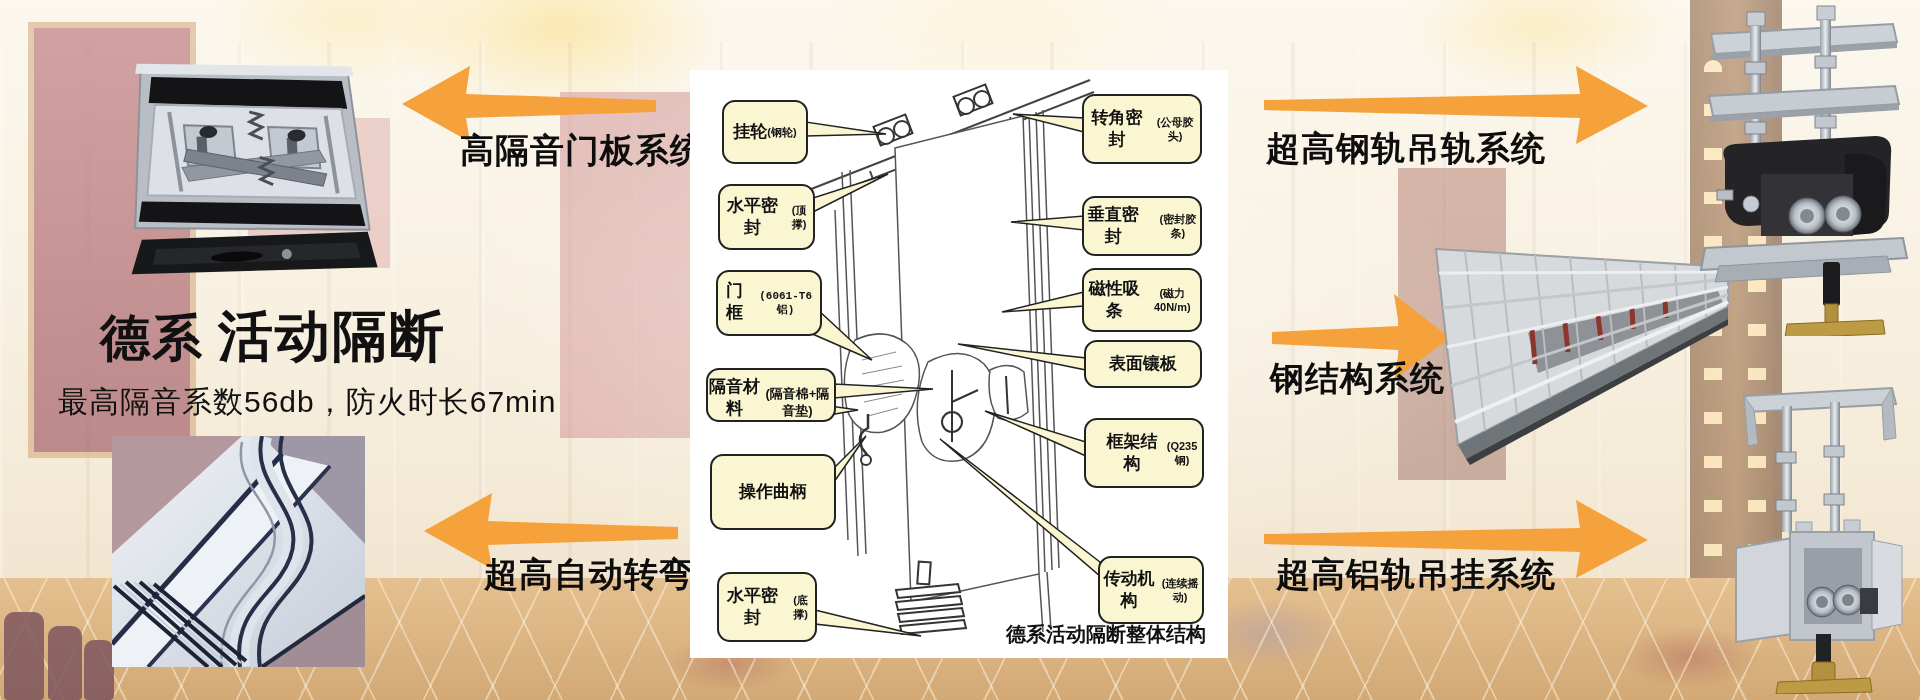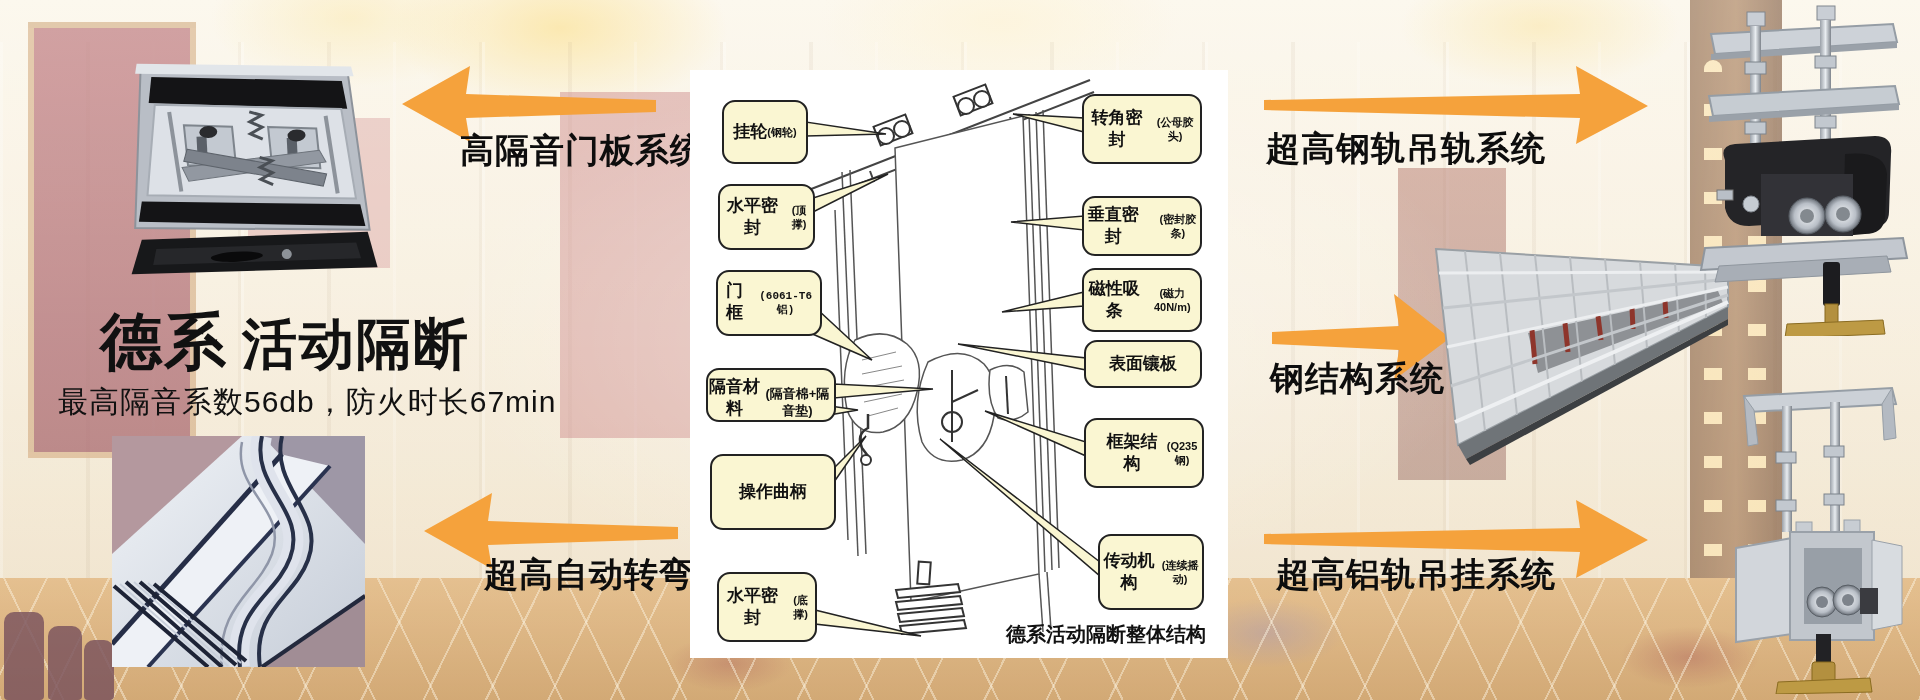--- a/index.html
+++ b/index.html
@@ -49,21 +49,21 @@
   .bg-wash{position:absolute;inset:0;
     background:
       radial-gradient(700px 360px at 960px 330px, rgba(255,255,255,.38), rgba(255,255,255,0) 75%),
       linear-gradient(180deg,rgba(255,255,255,.30),rgba(255,255,255,.22));}
 
   
   .fg{position:absolute;inset:0;z-index:3;}
   .photo{position:absolute;}
 
   .title-block{position:absolute;left:100px;top:300px;white-space:nowrap;}
-  .brand{font-size:62px;font-weight:800;letter-spacing:2px;}
+  .brand{font-size:50px;font-weight:800;letter-spacing:2px;}
   .prodname{font-size:55px;font-weight:700;letter-spacing:2px;margin-left:14px;}
   .subtitle{position:absolute;left:58px;top:382px;font-size:30px;font-weight:500;
             letter-spacing:1px;white-space:nowrap;}
 
   .syslabel{position:absolute;font-size:34px;font-weight:700;letter-spacing:1px;
             white-space:nowrap;color:#0d0d0d;}
   .arrow-svg{position:absolute;}
   .arrow-svg polygon{fill:var(--arrow,#F5A23C);}
 
   
@@ -83,21 +83,21 @@
   .c2{left:28px;top:114px;width:97px;height:66px;}
   .c3{left:26px;top:200px;width:106px;height:66px;font-family:Liberation Mono, monospace;}
   .c4{left:16px;top:298px;width:130px;height:54px;align-items:flex-end;}
   .c5{left:20px;top:384px;width:126px;height:76px;}
   .c6{left:27px;top:502px;width:100px;height:70px;}
   .c7{left:392px;top:24px;width:120px;height:70px;}
   .c8{left:392px;top:126px;width:120px;height:60px;gap:13px;}
   .c9{left:392px;top:198px;width:120px;height:64px;}
   .c10{left:394px;top:270px;width:118px;height:48px;}
   .c11{left:394px;top:348px;width:120px;height:70px;padding-left:16px;}
-  .c12{left:408px;top:464px;width:106px;height:76px;}
+  .c12{left:408px;top:486px;width:106px;height:68px;}
 </style>
 </head>
 <body>
 
 <div class="stage">
 
   <div class="bg">
     <div class="bg-base"></div>
     <div class="bg-glow"></div>
     <div class="bg-stripes"></div>

